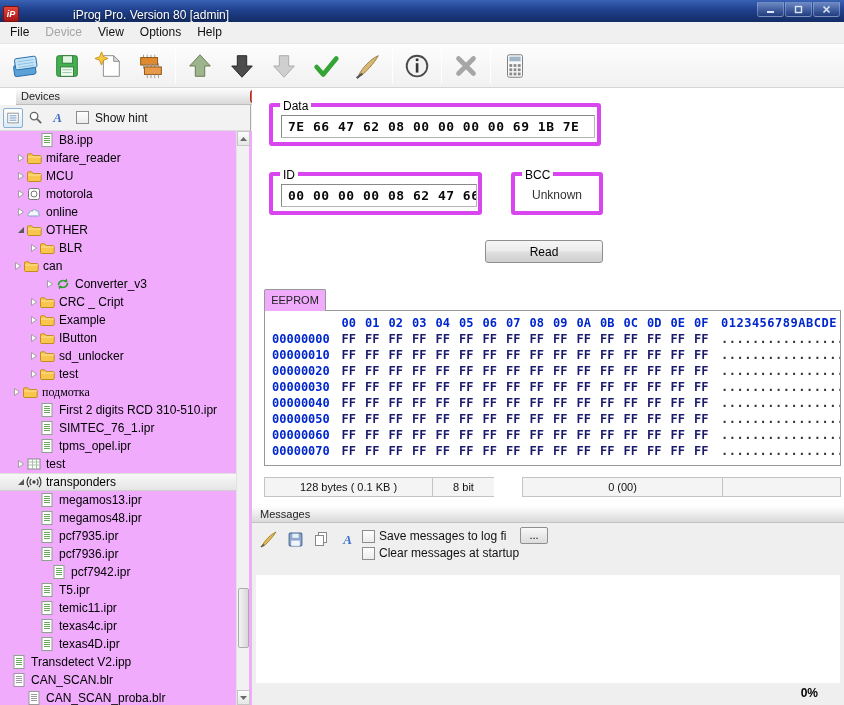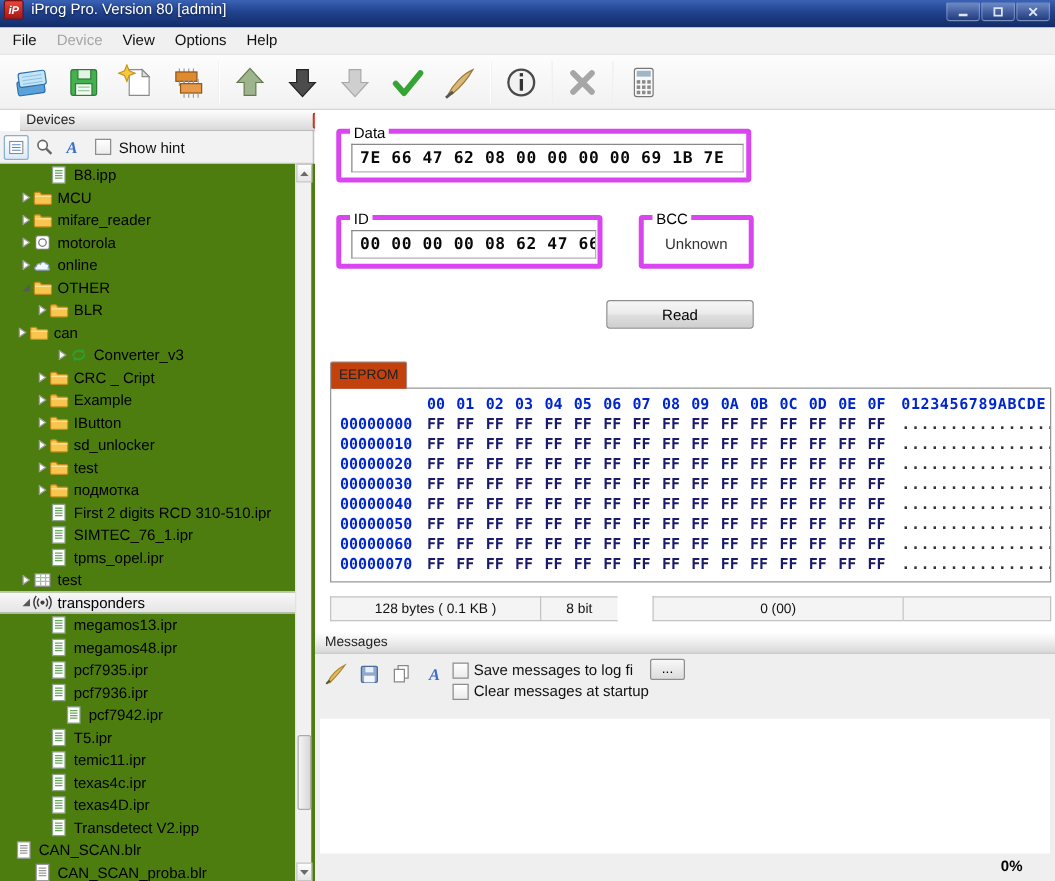--- a/index.html
+++ b/index.html
@@ -3,21 +3,21 @@
 <meta charset="utf-8">
 <style>
   *{margin:0;padding:0;box-sizing:border-box;}
   html,body{background:#9aa0a8;}
   body{font-family:"Liberation Sans",sans-serif;font-size:12px;}
   .window{position:relative;width:844px;height:705px;background:#f0f0f0;overflow:hidden;}
 
   
   .titlebar{position:absolute;left:0;top:0;width:844px;height:22px;
     background:linear-gradient(180deg,#3a62b4 0%,#20418e 45%,#132c66 100%);
-    display:flex;align-items:flex-start;}
+    display:flex;align-items:flex-end;gap:48px;}
   .app-icon{width:16px;height:16px;margin:0 6px 0 3px;background:linear-gradient(#e5473a,#a51515);
     border:1px solid #7e0f0f;border-radius:2px;color:#fff;font-weight:bold;font-size:9px;font-style:italic;
     display:flex;align-items:center;justify-content:center;flex:0 0 16px;}
   .title-text{color:#fff;font-size:12px;text-shadow:0 1px 2px rgba(0,0,0,.65);}
   .win-controls{position:absolute;right:4px;top:2px;display:flex;gap:1px;}
   .win-btn{width:27px;height:15px;border:1px solid rgba(170,190,225,.45);border-radius:0 0 3px 3px;
     background:linear-gradient(rgba(255,255,255,.28),rgba(255,255,255,.04));
     display:flex;align-items:center;justify-content:center;}
 
   
@@ -44,21 +44,21 @@
   .panel-close{position:absolute;right:3px;top:2px;width:13px;height:13px;}
   .panel-toolbar{position:absolute;left:0;top:17px;width:250px;height:26px;background:#f2f2f2;
     border-bottom:1px solid #dcdcdc;display:flex;align-items:center;padding-left:3px;gap:2px;}
   .pt-btn{width:20px;height:20px;display:flex;align-items:center;justify-content:center;}
   .pt-btn.framed{border:1px solid #88aed0;background:linear-gradient(#ffffff,#dcebf8);border-radius:2px;}
   .checkbox{width:13px;height:13px;border:1px solid #8d8d8d;background:linear-gradient(#fefefe,#ececec);
     display:inline-block;flex:0 0 13px;}
   .pt-cb{margin-left:7px;}
   .cb-label{margin-left:4px;font-size:12px;color:#111;white-space:nowrap;}
 
-  .tree{position:absolute;left:0;top:43px;width:272px;height:574px;overflow:hidden;background:#4d7c0f;}
+  .tree{position:absolute;left:0;top:43px;width:272px;height:574px;overflow:hidden;background:#f0abfc;}
   .tree-row{height:18px;display:flex;align-items:center;white-space:nowrap;width:236px;}
   .tw-arrow{width:11px;flex:0 0 11px;display:inline-flex;justify-content:center;align-items:center;}
   .tw-icon{width:16px;height:16px;flex:0 0 16px;margin-right:4px;display:inline-flex;align-items:center;justify-content:center;}
   .tw-label{font-size:12px;color:#000;}
   .tree-row.selected{background:linear-gradient(#f8f8f8,#e5e5e5);border-top:1px solid #dedede;border-bottom:1px solid #cfcfcf;}
 
   .v-scrollbar{position:absolute;right:1px;top:43px;width:13px;height:574px;background:#f1f1f1;border-left:1px solid #e2e2e2;}
   .sb-btn{position:absolute;left:0;width:13px;height:15px;background:linear-gradient(#fdfdfd,#e6e6e6);
     border:1px solid #c6c6c6;display:flex;align-items:center;justify-content:center;}
   .sb-btn.up{top:0;}
@@ -77,21 +77,21 @@
   .data-grp{left:17px;top:15px;width:332px;height:43px;}
   .data-grp .hex-field{width:314px;}
   .id-grp{left:17px;top:84px;width:213px;height:43px;}
   .id-grp .hex-field{width:196px;}
   .bcc-grp{left:259px;top:84px;width:92px;height:43px;}
   .bcc-value{text-align:center;margin-top:12px;color:#333;font-size:12px;}
   .read-btn{position:absolute;left:233px;top:152px;width:118px;height:23px;border:1px solid #8e8e8e;border-radius:3px;
     background:linear-gradient(#f6f6f6 0%,#ececec 45%,#dedede 55%,#cfcfcf 100%);
     font-size:12px;font-family:"Liberation Sans",sans-serif;color:#000;}
 
-  .tab{position:absolute;left:12px;top:201px;width:62px;height:22px;background:#c2410c;
+  .tab{position:absolute;left:12px;top:201px;width:62px;height:22px;background:#f0abfc;
     border:1px solid #989898;border-bottom:none;border-radius:2px 2px 0 0;z-index:2;
     text-align:center;line-height:21px;font-size:11px;color:#222;}
   .hex-panel{position:absolute;left:12px;top:222px;width:577px;height:156px;background:#fff;
     border:1px solid #989898;padding:4px 0 0 2px;z-index:1;}
   .hex-row{display:flex;height:16px;line-height:16px;font-family:"DejaVu Sans Mono",monospace;font-weight:bold;font-size:12px;}
   .hx-addr{flex:0 0 70px;padding-left:5px;color:#0026d0;}
   .hx-cell{flex:0 0 23.5px;text-align:center;color:#0026d0;}
   .hx-byte{color:#1b1b6e;}
   .hx-ascii{flex:1;padding-left:8px;color:#0026d0;letter-spacing:.5px;overflow:hidden;white-space:nowrap;}
   .hx-dots{color:#333;}
@@ -305,35 +305,35 @@
               <svg width="8" height="8" viewBox="0 0 8 8">
                 <path d="M1.5 0.5 L6.5 4 L1.5 7.5 Z" fill="#fff" stroke="#a0a0a0"></path>
               </svg>
             </div>
             <div class="tw-icon">
               <svg width="16" height="16" viewBox="0 0 16 16">
                 <path d="M1.5 5 q0 -1.2 1.2 -1.2 h3 l1.6 1.8 h6.7 q1.2 0 1.2 1.2 v5.5 q0 1.2 -1.2 1.2 h-11.3 q-1.2 0 -1.2 -1.2 Z" fill="#f8c64e" stroke="#c08c1d"></path>
                 <path d="M2 7 h13" stroke="#fde29a"></path>
               </svg>
             </div>
+            <div class="tw-label">mifare_reader</div>
+          </div>
+          <div class="tree-row" style="padding-left: 15px;">
+            <div class="tw-arrow">
+              <svg width="8" height="8" viewBox="0 0 8 8">
+                <path d="M1.5 0.5 L6.5 4 L1.5 7.5 Z" fill="#fff" stroke="#a0a0a0"></path>
+              </svg>
+            </div>
+            <div class="tw-icon">
+              <svg width="16" height="16" viewBox="0 0 16 16">
+                <path d="M1.5 5 q0 -1.2 1.2 -1.2 h3 l1.6 1.8 h6.7 q1.2 0 1.2 1.2 v5.5 q0 1.2 -1.2 1.2 h-11.3 q-1.2 0 -1.2 -1.2 Z" fill="#f8c64e" stroke="#c08c1d"></path>
+                <path d="M2 7 h13" stroke="#fde29a"></path>
+              </svg>
+            </div>
             <div class="tw-label">MCU</div>
-          </div>
-          <div class="tree-row" style="padding-left: 15px;">
-            <div class="tw-arrow">
-              <svg width="8" height="8" viewBox="0 0 8 8">
-                <path d="M1.5 0.5 L6.5 4 L1.5 7.5 Z" fill="#fff" stroke="#a0a0a0"></path>
-              </svg>
-            </div>
-            <div class="tw-icon">
-              <svg width="16" height="16" viewBox="0 0 16 16">
-                <path d="M1.5 5 q0 -1.2 1.2 -1.2 h3 l1.6 1.8 h6.7 q1.2 0 1.2 1.2 v5.5 q0 1.2 -1.2 1.2 h-11.3 q-1.2 0 -1.2 -1.2 Z" fill="#f8c64e" stroke="#c08c1d"></path>
-                <path d="M2 7 h13" stroke="#fde29a"></path>
-              </svg>
-            </div>
-            <div class="tw-label">mifare_reader</div>
           </div>
           <div class="tree-row" style="padding-left: 15px;">
             <div class="tw-arrow">
               <svg width="8" height="8" viewBox="0 0 8 8">
                 <path d="M1.5 0.5 L6.5 4 L1.5 7.5 Z" fill="#fff" stroke="#a0a0a0"></path>
               </svg>
             </div>
             <div class="tw-icon">
               <svg width="16" height="16" viewBox="0 0 16 16">
                 <rect x="2.5" y="2.5" width="11" height="11" rx="2" fill="#fff" stroke="#777"></rect>
@@ -476,21 +476,21 @@
               </svg>
             </div>
             <div class="tw-icon">
               <svg width="16" height="16" viewBox="0 0 16 16">
                 <path d="M1.5 5 q0 -1.2 1.2 -1.2 h3 l1.6 1.8 h6.7 q1.2 0 1.2 1.2 v5.5 q0 1.2 -1.2 1.2 h-11.3 q-1.2 0 -1.2 -1.2 Z" fill="#f8c64e" stroke="#c08c1d"></path>
                 <path d="M2 7 h13" stroke="#fde29a"></path>
               </svg>
             </div>
             <div class="tw-label">test</div>
           </div>
-          <div class="tree-row" style="padding-left: 28px;">
+          <div class="tree-row" style="padding-left: 11px; font-family: Liberation Serif, serif;">
             <div class="tw-arrow">
               <svg width="8" height="8" viewBox="0 0 8 8">
                 <path d="M1.5 0.5 L6.5 4 L1.5 7.5 Z" fill="#fff" stroke="#a0a0a0"></path>
               </svg>
             </div>
             <div class="tw-icon">
               <svg width="16" height="16" viewBox="0 0 16 16">
                 <path d="M1.5 5 q0 -1.2 1.2 -1.2 h3 l1.6 1.8 h6.7 q1.2 0 1.2 1.2 v5.5 q0 1.2 -1.2 1.2 h-11.3 q-1.2 0 -1.2 -1.2 Z" fill="#f8c64e" stroke="#c08c1d"></path>
                 <path d="M2 7 h13" stroke="#fde29a"></path>
               </svg>
@@ -638,21 +638,21 @@
           <div class="tree-row" style="padding-left: 28px;">
             <div class="tw-arrow"></div>
             <div class="tw-icon">
               <svg width="16" height="16" viewBox="0 0 16 16">
                 <rect x="3" y="1.5" width="10" height="13" fill="#fff" stroke="#8aa38a"></rect>
                 <path d="M5 4.5 h6 M5 6.5 h6 M5 8.5 h6 M5 10.5 h6" stroke="#68a85c"></path>
               </svg>
             </div>
             <div class="tw-label">texas4D.ipr</div>
           </div>
-          <div class="tree-row" style="padding-left: 28px;">
+          <div class="tree-row" style="">
             <div class="tw-arrow"></div>
             <div class="tw-icon">
               <svg width="16" height="16" viewBox="0 0 16 16">
                 <rect x="3" y="1.5" width="10" height="13" fill="#fff" stroke="#8aa38a"></rect>
                 <path d="M5 4.5 h6 M5 6.5 h6 M5 8.5 h6 M5 10.5 h6" stroke="#68a85c"></path>
               </svg>
             </div>
             <div class="tw-label">Transdetect V2.ipp</div>
           </div>
           <div class="tree-row" style="padding-left: 0;">

